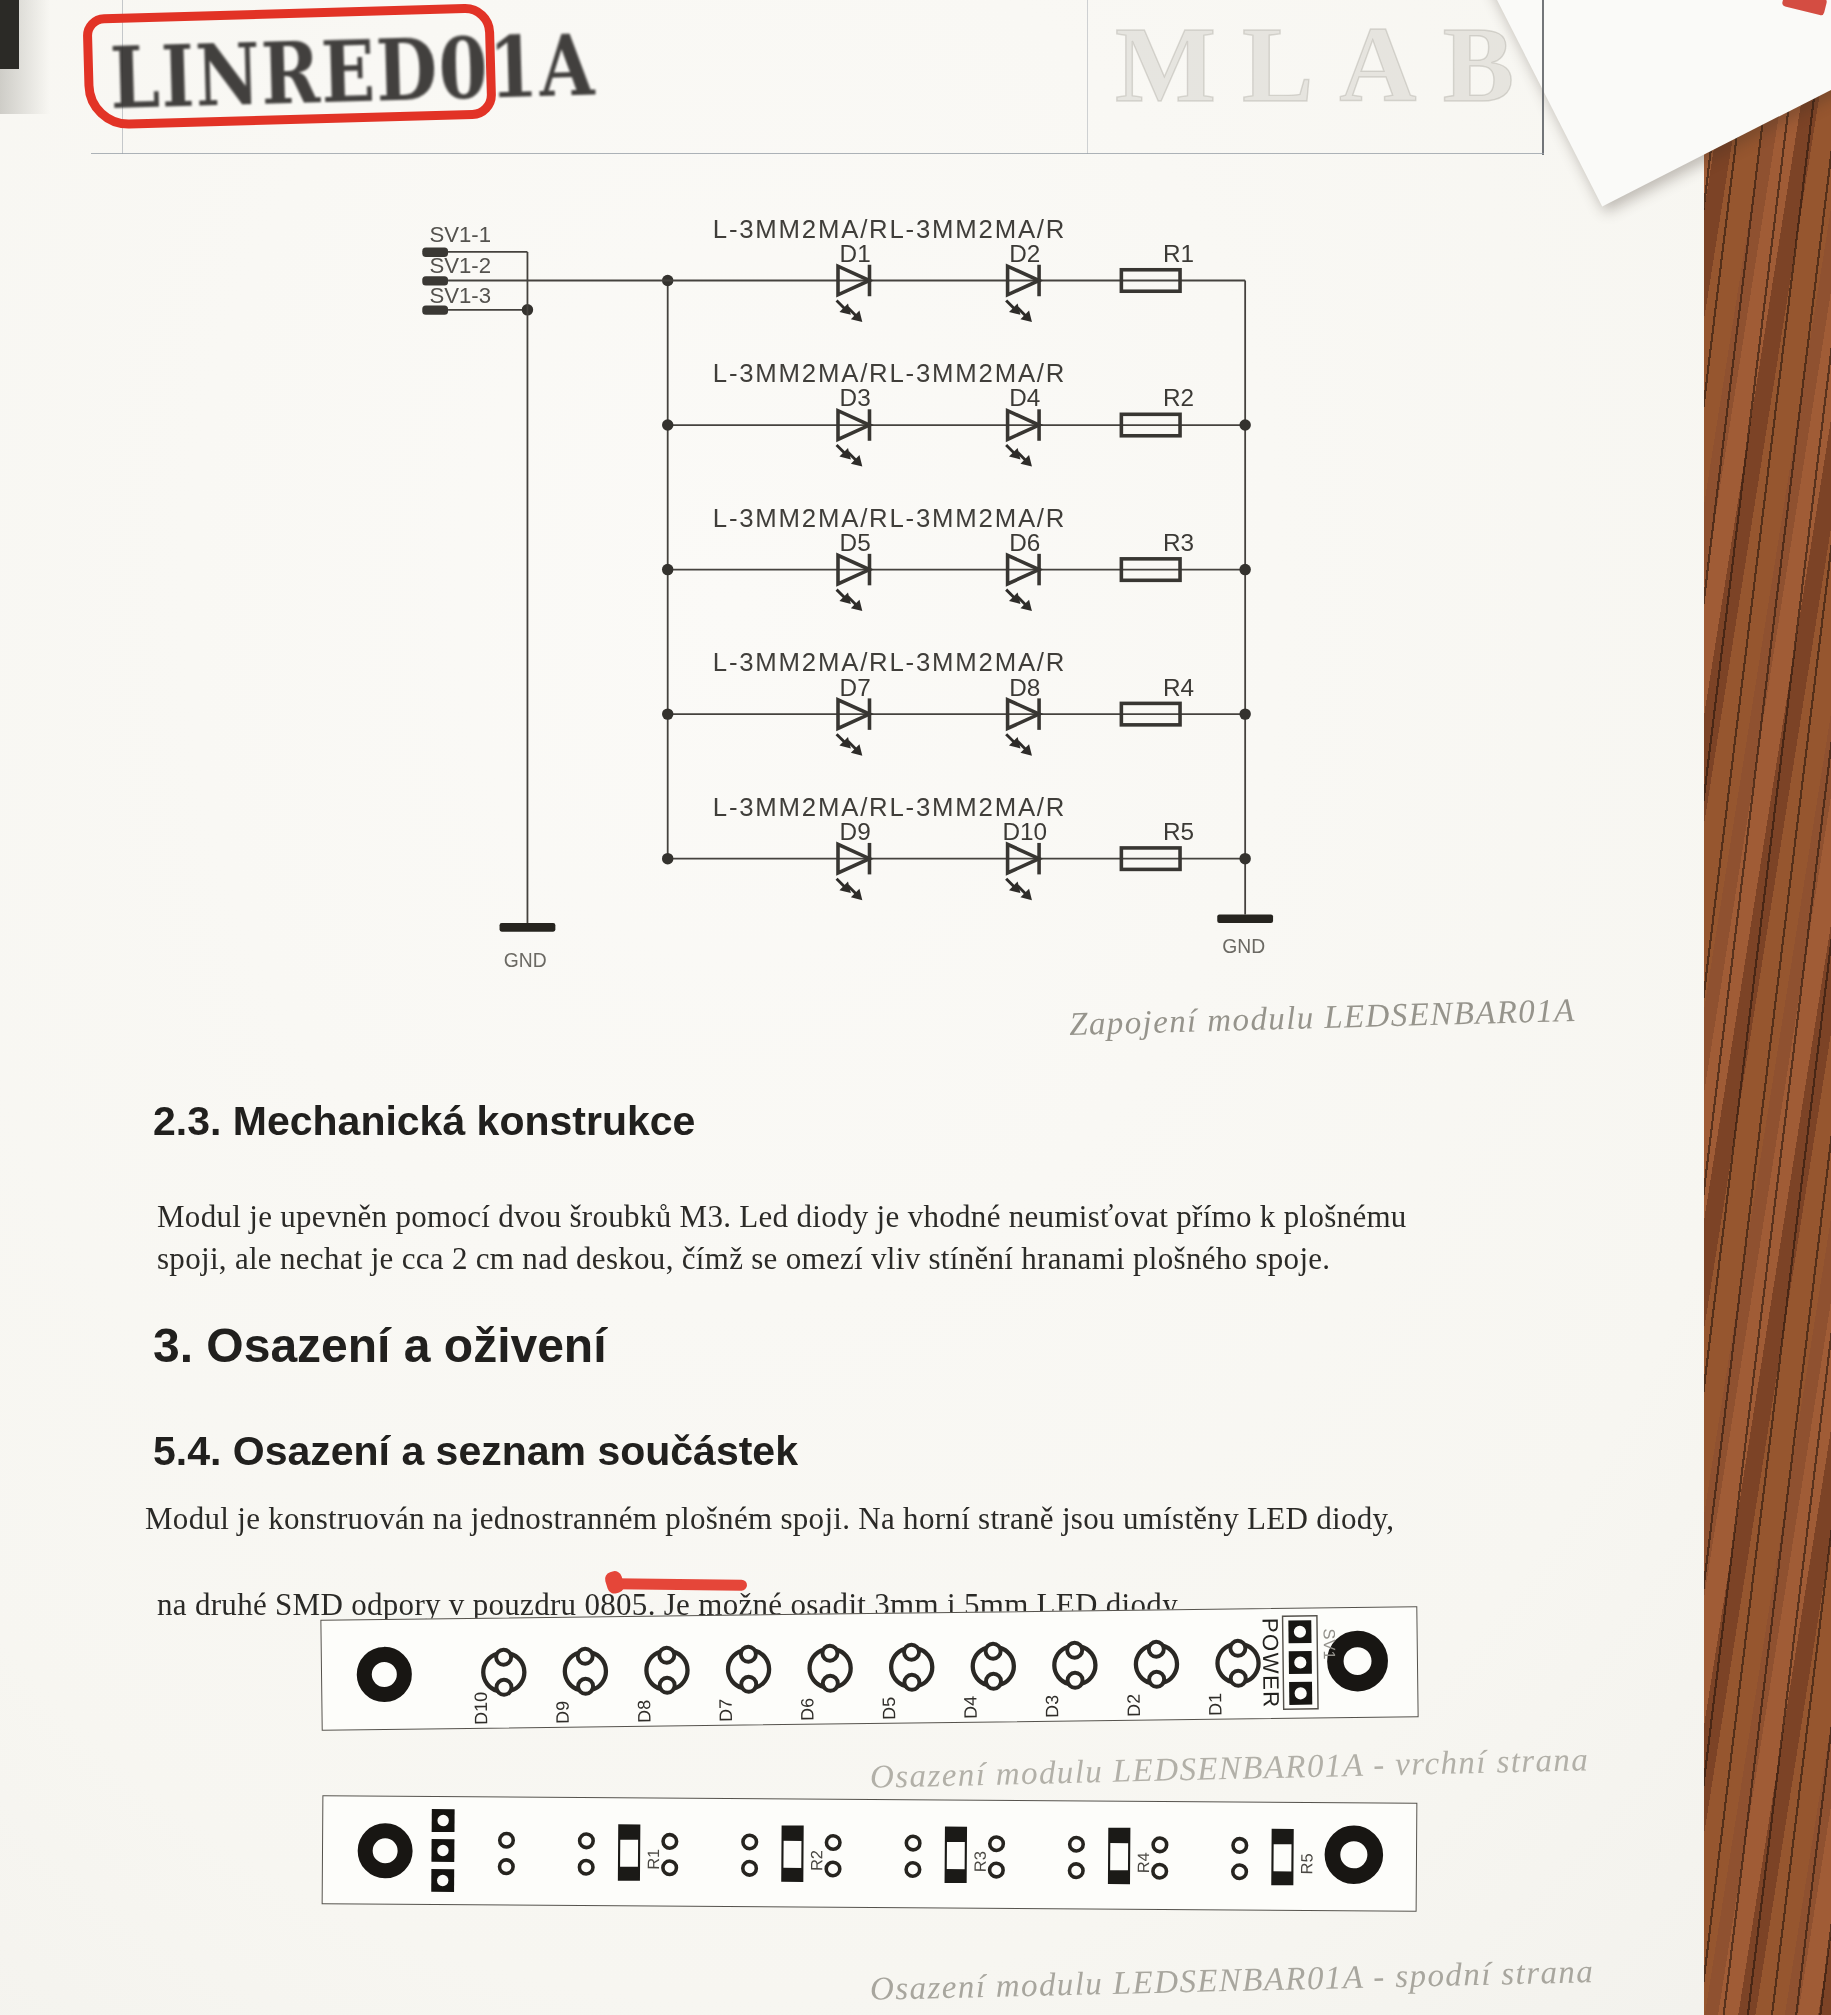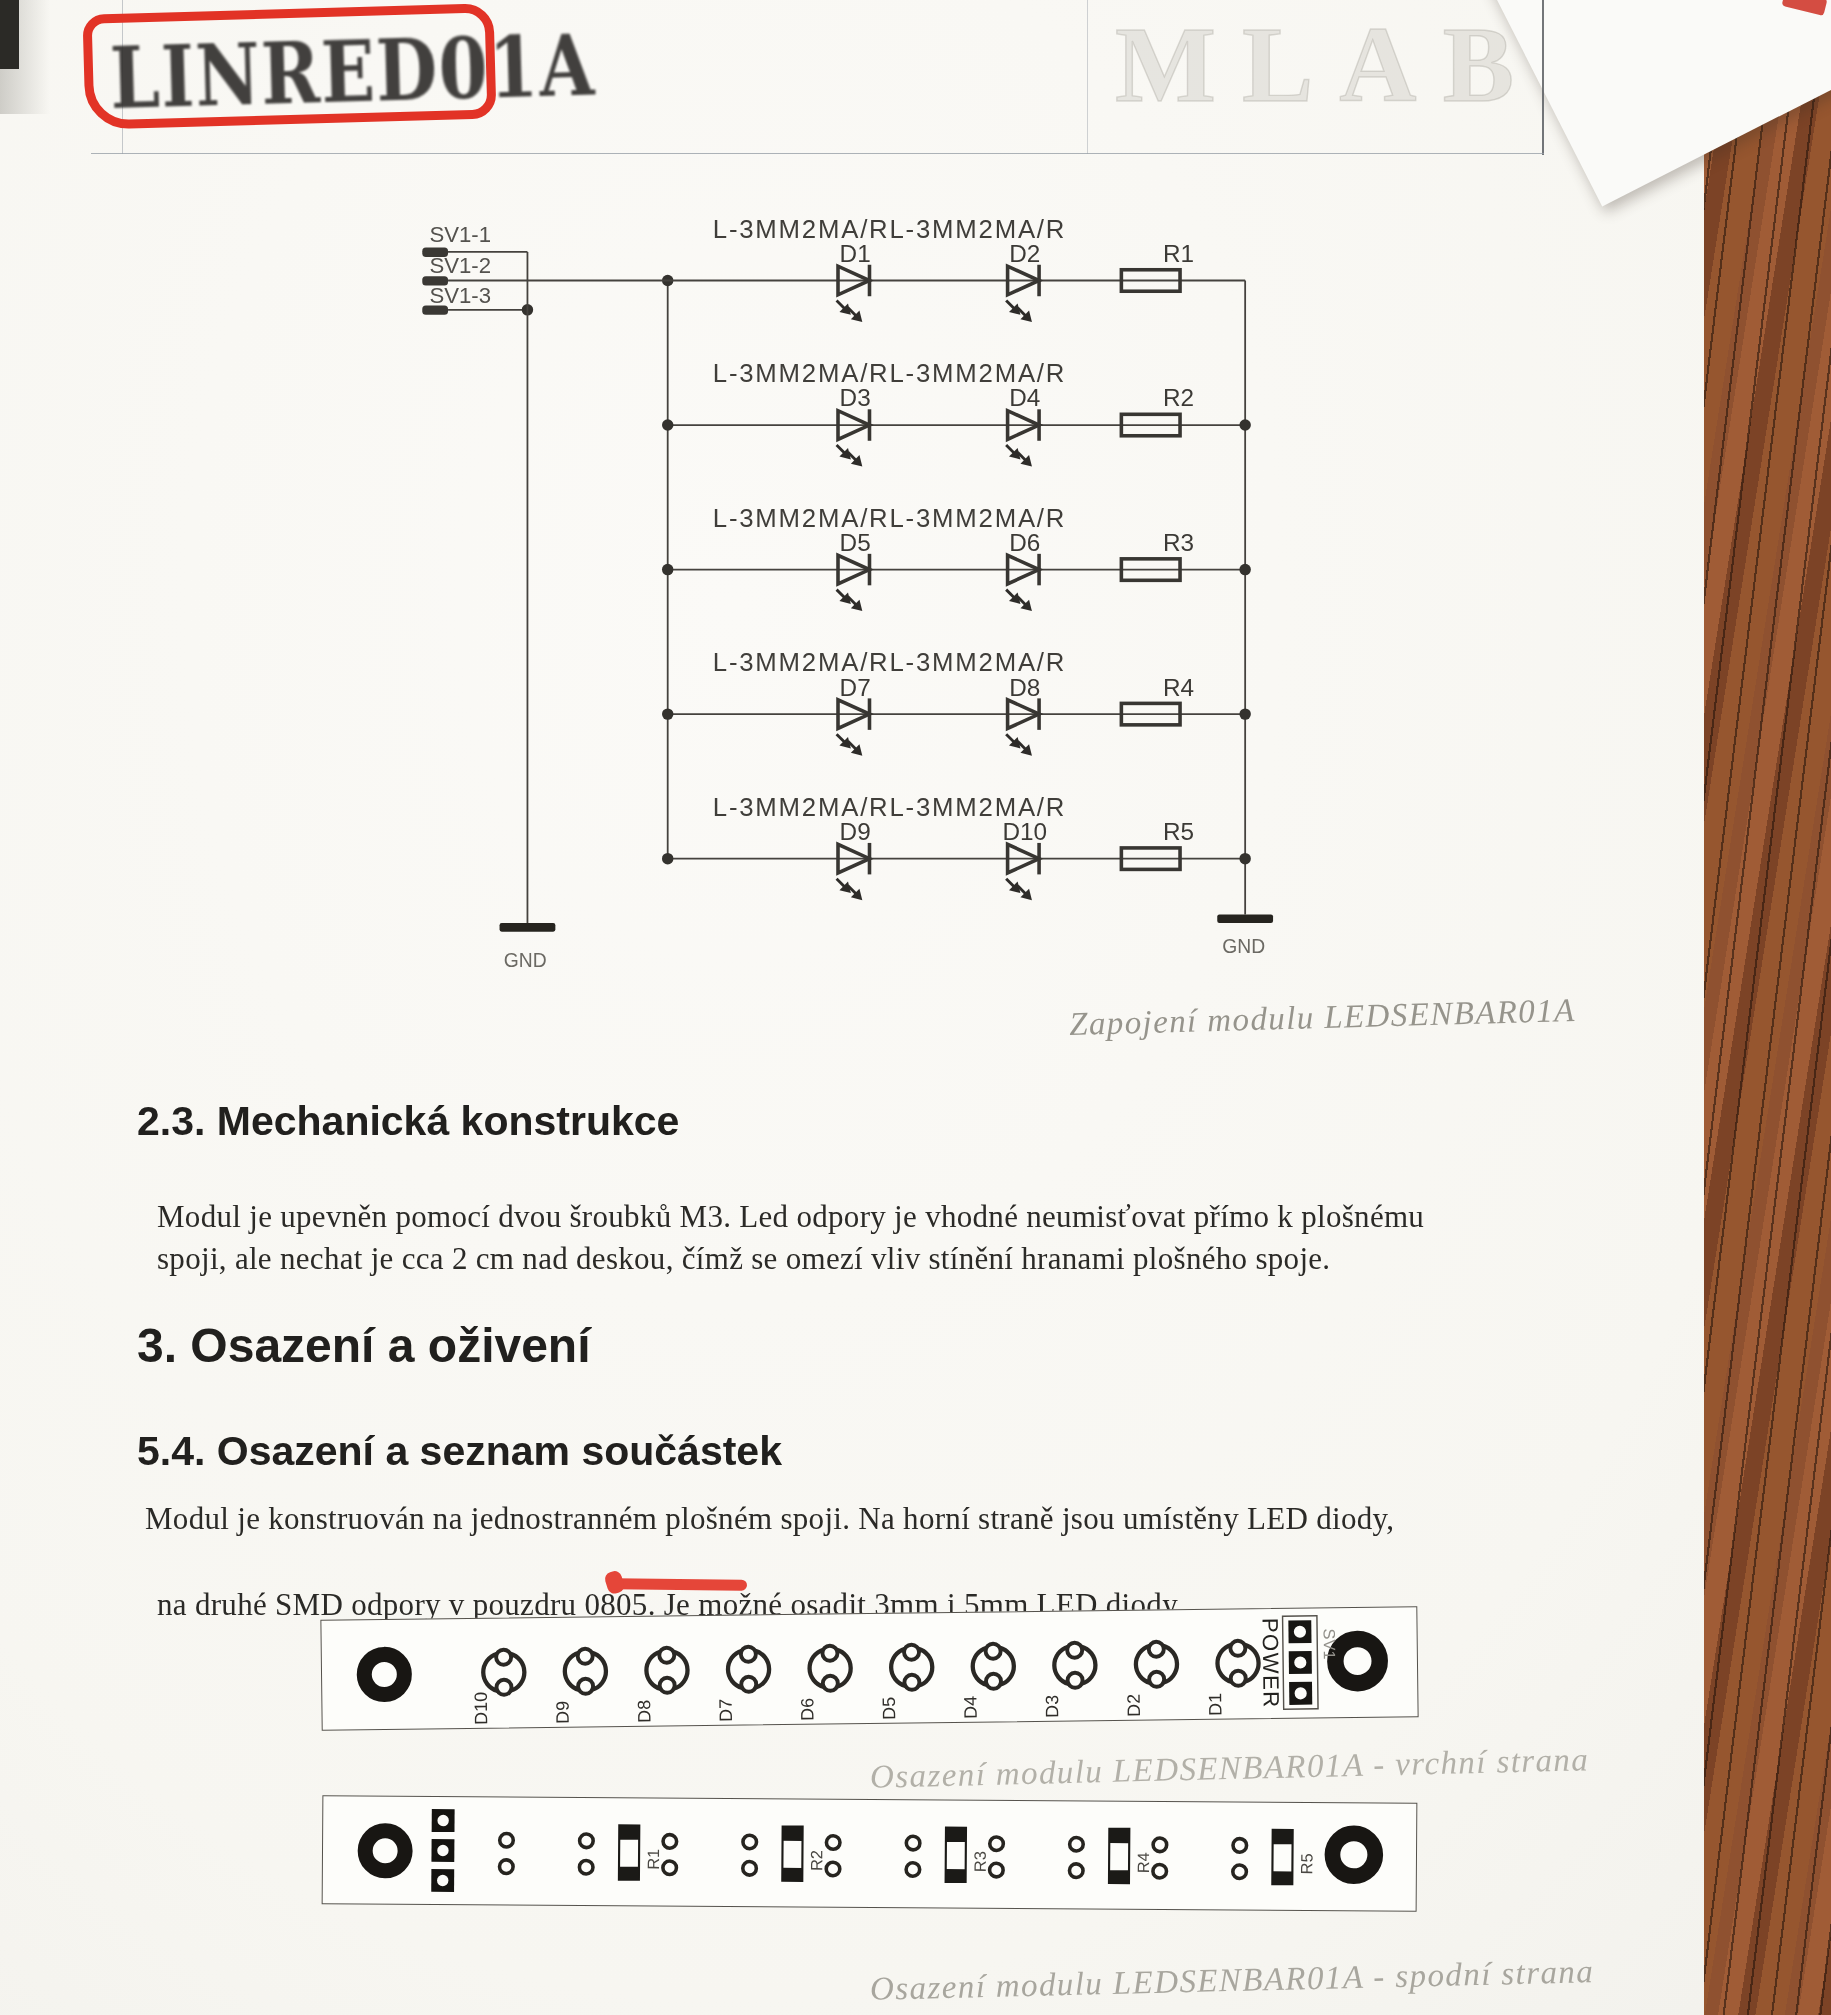--- a/index.html
+++ b/index.html
@@ -42,21 +42,21 @@
       transform:rotate(-1.6deg);}
   #stamp-text{position:absolute;left:17px;top:5.7px;
       font-family:"DejaVu Serif",serif;font-weight:600;font-size:69px;
       color:#2f2d2b;letter-spacing:1.4px;transform:scale(1.02,1.22);
       transform-origin:left top;filter:blur(0.9px);opacity:.9;}
 
   
   #schematic-svg{left:0;top:0;width:1832px;height:2015px;overflow:visible;pointer-events:none;}
 
   
-  .h-sans{font-family:"Liberation Sans",sans-serif;font-weight:bold;color:#21201e;white-space:nowrap;}
+  .h-sans{font-family:"Liberation Sans",sans-serif;font-weight:bold;color:#21201e;white-space:nowrap;margin-left:16px;}
   #h23{left:137px;top:1098px;font-size:41px;}
   #h3{left:137px;top:1318px;font-size:48px;}
   #h31{left:137px;top:1428px;font-size:41px;}
   .body-line{font-size:31px;color:#2b2a27;white-space:nowrap;letter-spacing:0.3px;}
   #p1-l1{left:157px;top:1199px;}
   #p1-l2{left:157px;top:1241px;}
   #p2-l1{left:145px;top:1501px;}
   #p2-l2{left:157px;top:1543px;margin-top:44px;}
   #underline-0805{left:610px;top:1579px;width:137px;height:10.7px;background:#e4372a;
       border-radius:5.7px;transform:rotate(.6deg);opacity:.92;}
@@ -211,21 +211,21 @@
       <circle cx="1740" cy="1200" r="8" fill="#34322e"></circle>
       <rect x="698" y="1290" width="78" height="12" rx="3" fill="#26241f"></rect>
       <text x="704" y="1352" fill="#6b6963" font-size="27" font-family="&quot;Liberation Sans&quot;,sans-serif" letter-spacing="0" text-anchor="start">GND</text>
       <rect x="1701" y="1278" width="78" height="12" rx="3" fill="#26241f"></rect>
       <text x="1708" y="1332" fill="#6b6963" font-size="27" font-family="&quot;Liberation Sans&quot;,sans-serif" letter-spacing="0" text-anchor="start">GND</text>
     </svg>
 
   <div class="abs caption" id="cap-schematic">Zapojení modulu LEDSENBAR01A</div>
 
   <div class="abs h-sans" id="h23">2.3. Mechanická konstrukce</div>
-  <div class="abs body-line" id="p1-l1">Modul je upevněn pomocí dvou šroubků M3. Led odpory je vhodné neumisťovat přímo k plošnému</div>
+  <div class="abs body-line" id="p1-l1">Modul je upevněn pomocí dvou šroubků M3. Led diody je vhodné neumisťovat přímo k plošnému</div>
   <div class="abs body-line" id="p1-l2">spoji, ale nechat je cca 2 cm nad deskou, čímž se omezí vliv stínění hranami plošného spoje.</div>
 
   <div class="abs h-sans" id="h3">3. Osazení a oživení</div>
   <div class="abs h-sans" id="h31">5.4. Osazení a seznam součástek</div>
   <div class="abs body-line" id="p2-l1">Modul je konstruován na jednostranném plošném spoji. Na horní straně jsou umístěny LED diody,</div>
   <div class="abs body-line" id="p2-l2">na druhé SMD odpory v pouzdru 0805. Je možné osadit 3mm i 5mm LED diody.</div>
   <div class="abs" id="underline-0805"></div>
 
   <div class="abs board" id="pcb-top">
     <svg id="pcb-top-svg" width="1095" height="109" viewBox="0 0 1530 152">

